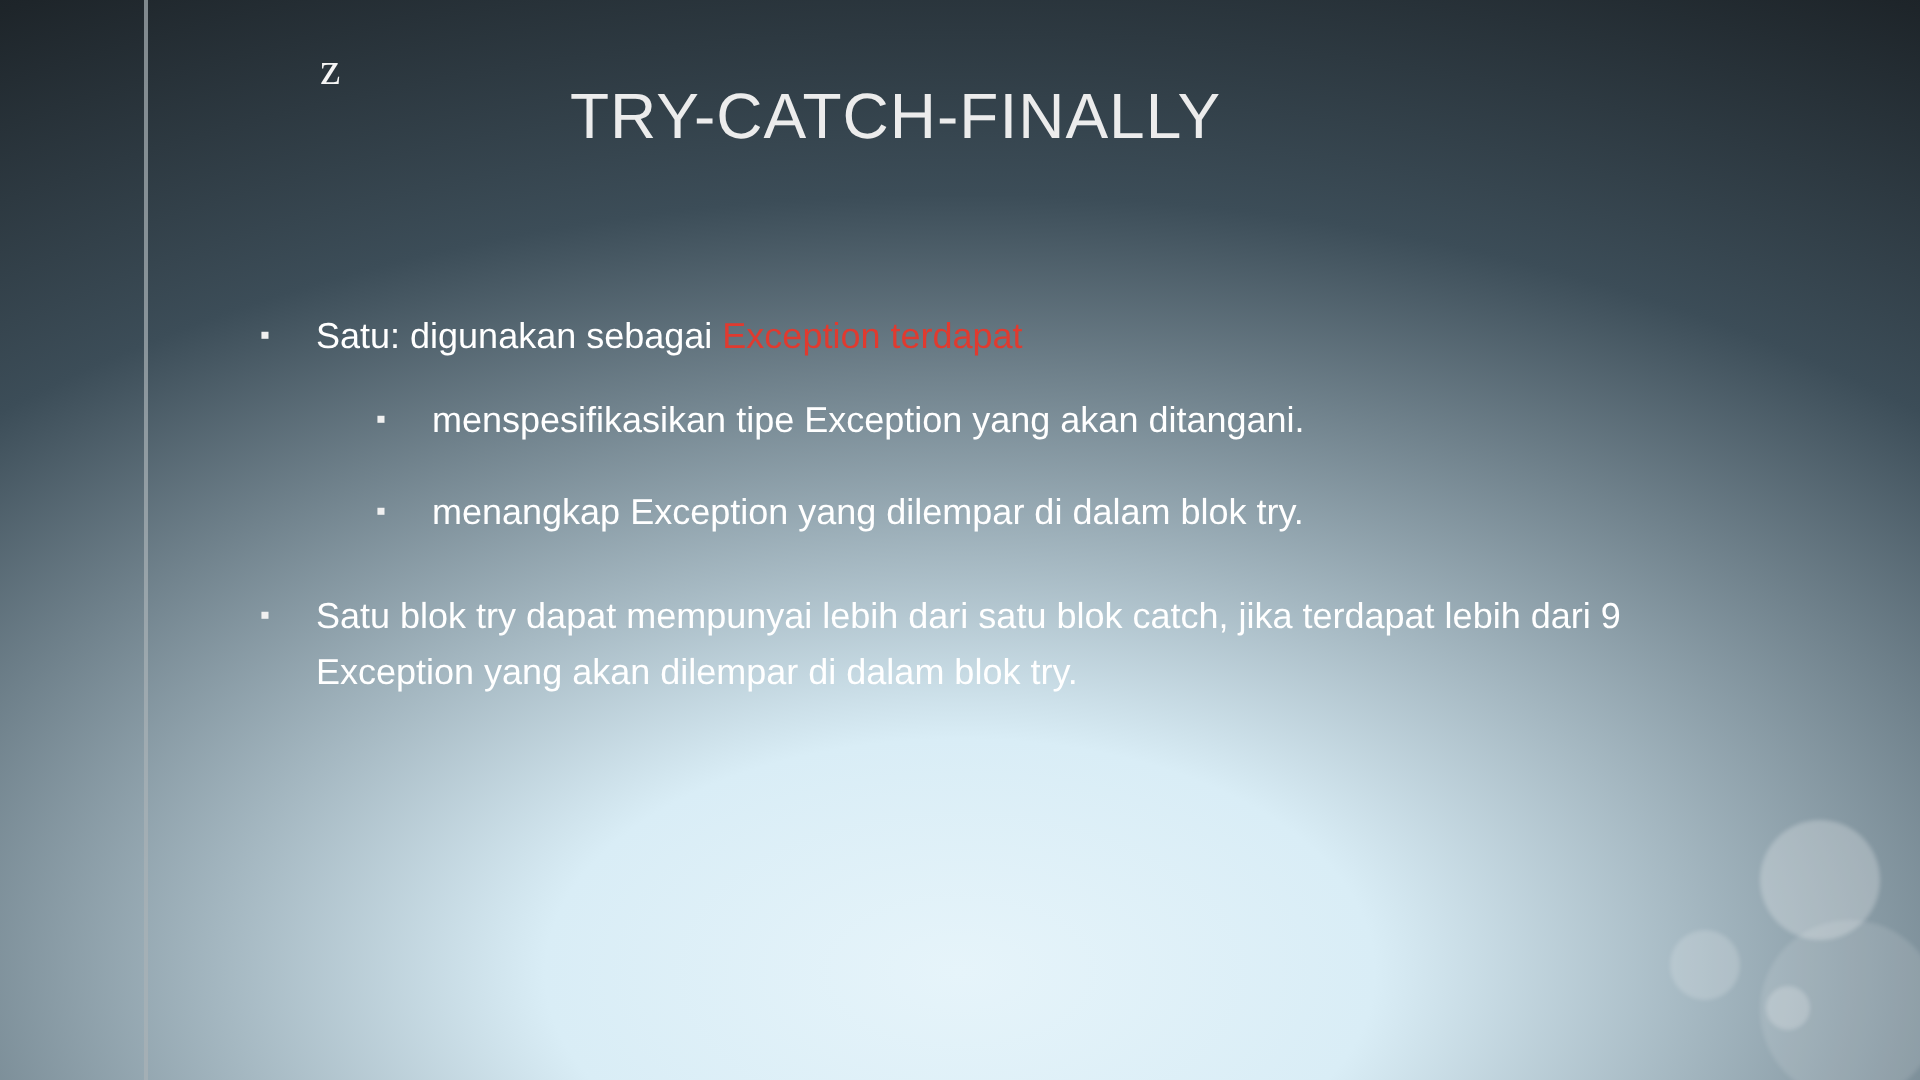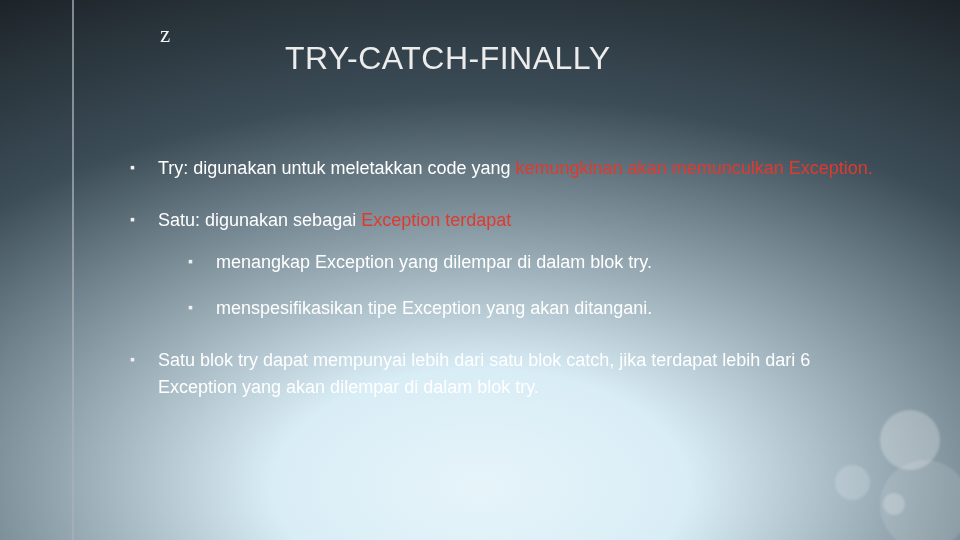--- a/index.html
+++ b/index.html
@@ -99,26 +99,25 @@
 <body>
 
 <div class="slide">
   <div class="vline"></div>
 
   <div class="z-icon">z</div>
   <div class="title">TRY-CATCH-FINALLY</div>
 
   <div class="content">
     <ul class="lvl1" id="lvl1">
-        <li><span>Try: digunakan untuk meletakkan code yang </span><span class="red">kemungkinan akan memunculkan Exception.</span></li>
         <li><span>Satu: digunakan sebagai </span><span class="red">Exception terdapat</span><ul class="lvl2">
+            <li><span>menspesifikasikan tipe Exception yang akan ditangani.</span></li>
             <li><span>menangkap Exception yang dilempar di dalam blok try.</span></li>
-            <li><span>menspesifikasikan tipe Exception yang akan ditangani.</span></li>
           </ul></li>
-        <li><span>Satu blok try dapat mempunyai lebih dari satu blok catch, jika terdapat lebih dari 6 Exception yang akan dilempar di dalam blok try.</span></li>
+        <li><span>Satu blok try dapat mempunyai lebih dari satu blok catch, jika terdapat lebih dari 9 Exception yang akan dilempar di dalam blok try.</span></li>
       </ul>
   </div>
 
   <div class="bokeh" style="width:60px;height:60px;right:20px;bottom:70px;"></div>
   <div class="bokeh" style="width:35px;height:35px;right:90px;bottom:40px;background:rgba(255,255,255,0.18);"></div>
   <div class="bokeh" style="width:22px;height:22px;right:55px;bottom:25px;background:rgba(255,255,255,0.22);"></div>
   <div class="bokeh" style="width:90px;height:90px;right:-10px;bottom:-10px;background:rgba(255,255,255,0.12);"></div>
 </div>
 
 </body></html>

